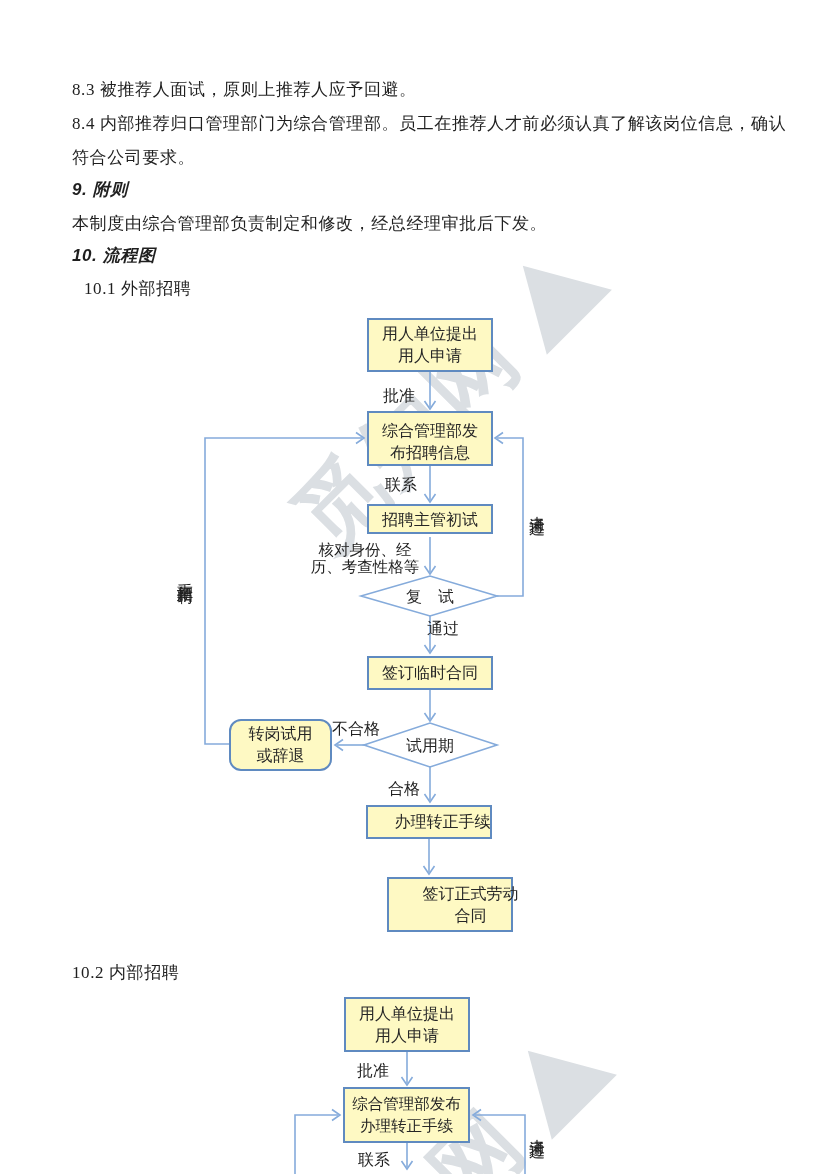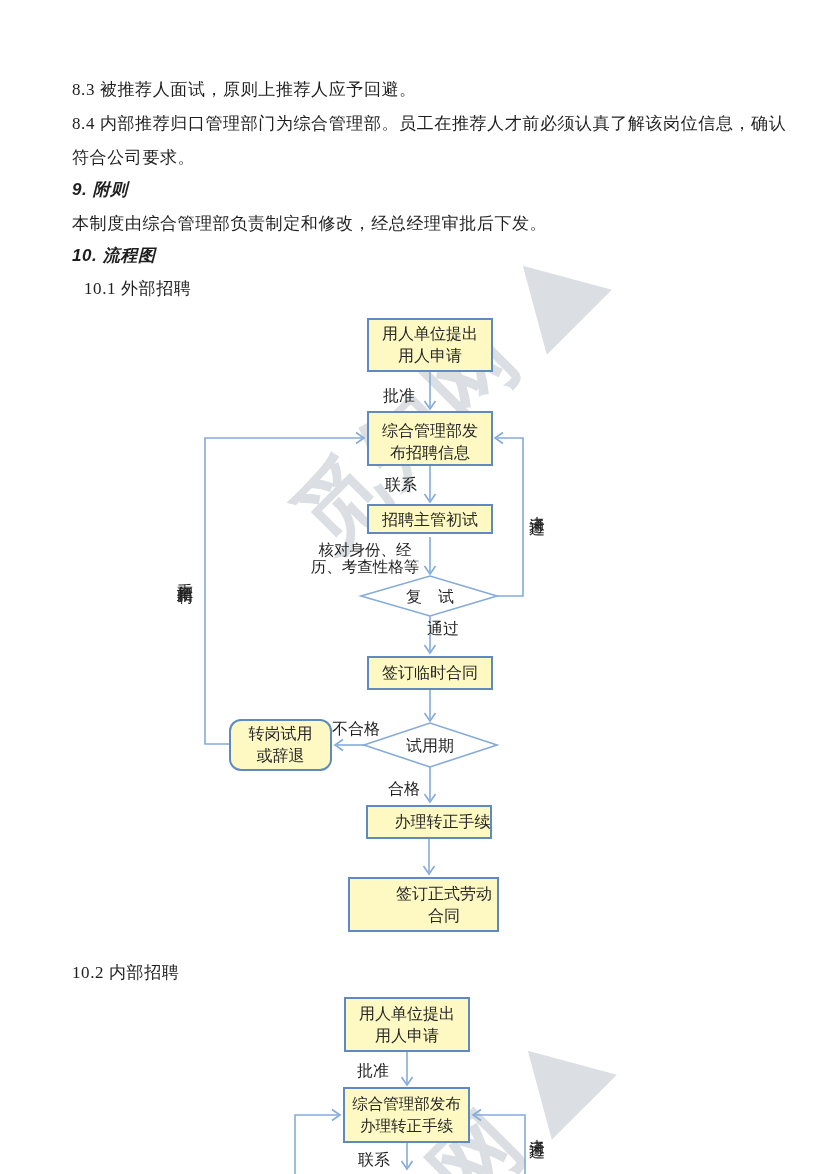--- a/index.html
+++ b/index.html
@@ -112,21 +112,21 @@
   <div class="flabel" style="left:332px;top:719px;">不合格</div>
   <div class="node" style="left:229px;top:719px;width:103px;height:52px;border-radius:12px;">
     <div>转岗试用</div>
     <div>或辞退</div>
   </div>
   <div class="flabel vlabel" style="left:176px;top:570px;height:76px;">重新招聘</div>
   <div class="flabel" style="left:388px;top:779px;">合格</div>
   <div class="node" style="left:366px;top:805px;width:126px;height:34px;line-height:30px;padding-left:27px;">
     <div>办理转正手续</div>
   </div>
-  <div class="node" style="left:348px;top:877px;width:151px;height:55px;padding-left:41px;">
+  <div class="node" style="left:387px;top:877px;width:126px;height:55px;padding-left:41px;">
     <div>签订正式劳动</div>
     <div>合同</div>
   </div>
 
   <div class="node" style="left:344px;top:997px;width:126px;height:55px;">
     <div>用人单位提出</div>
     <div>用人申请</div>
   </div>
   <div class="flabel" style="left:357px;top:1061px;">批准</div>
   <div class="node" style="left:343px;top:1087px;width:127px;height:56px;font-size:15.5px;">

